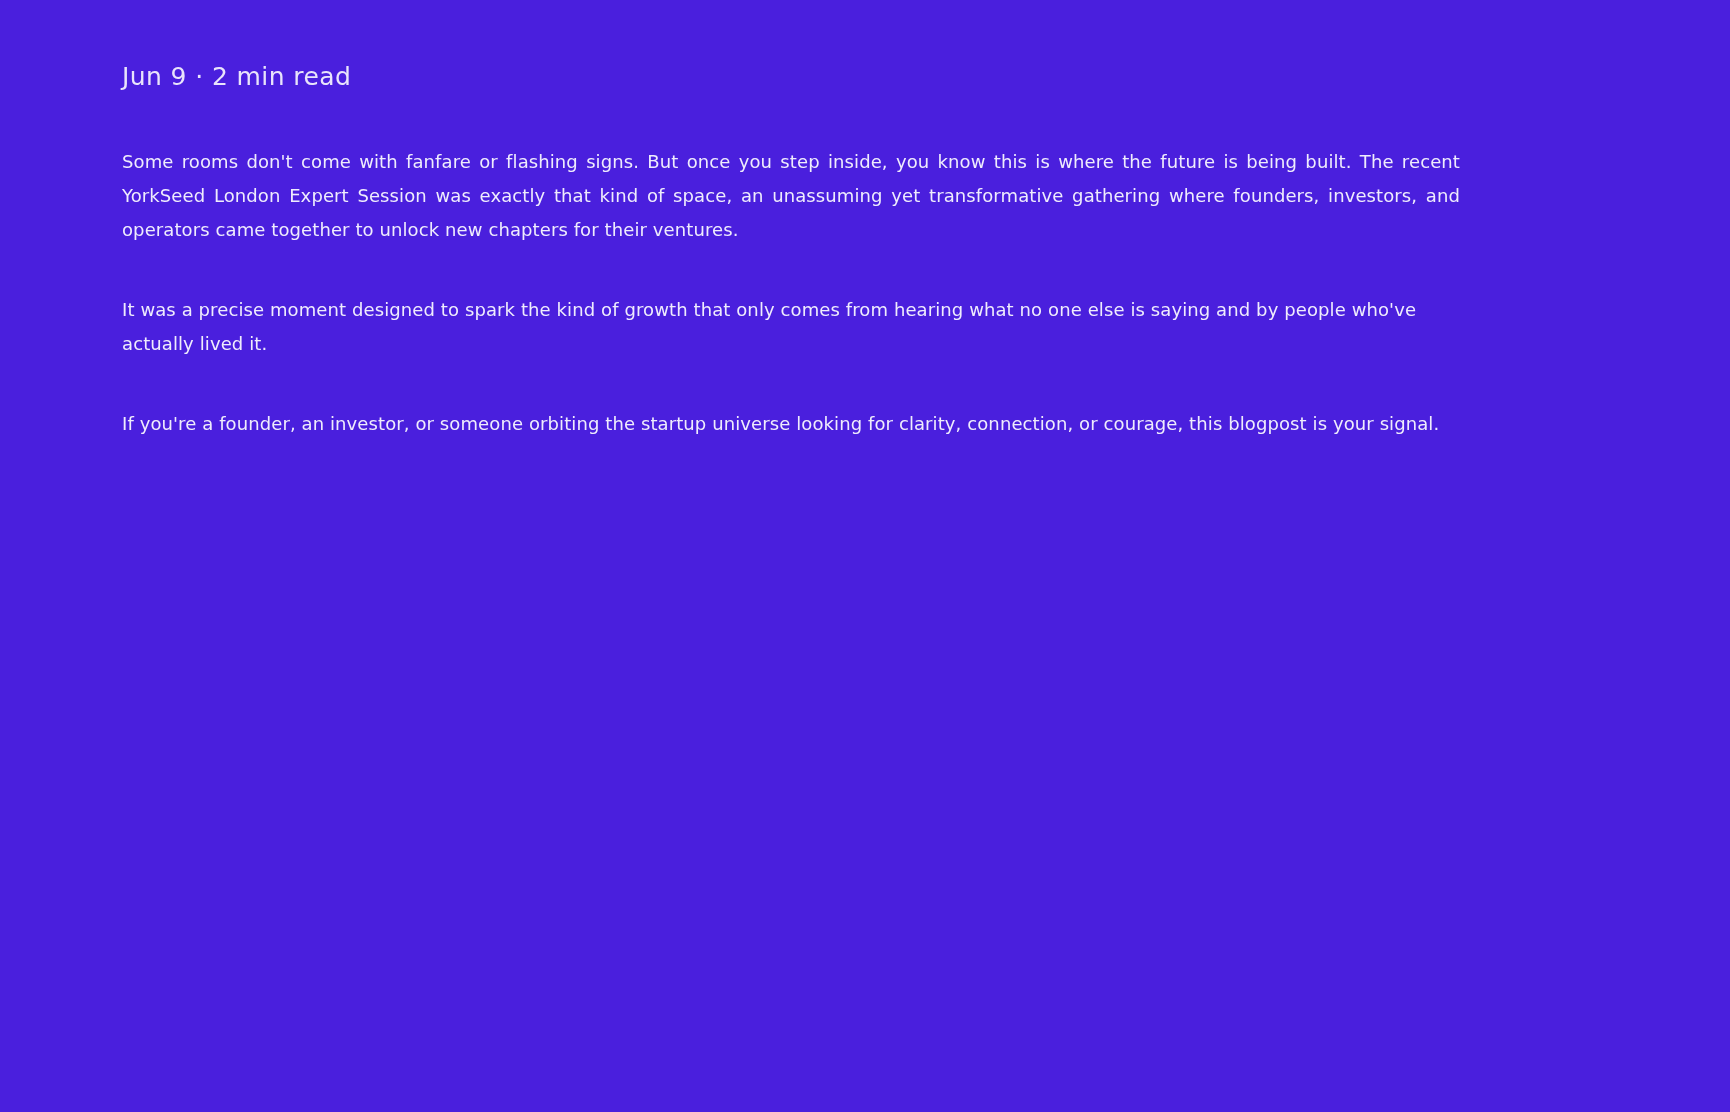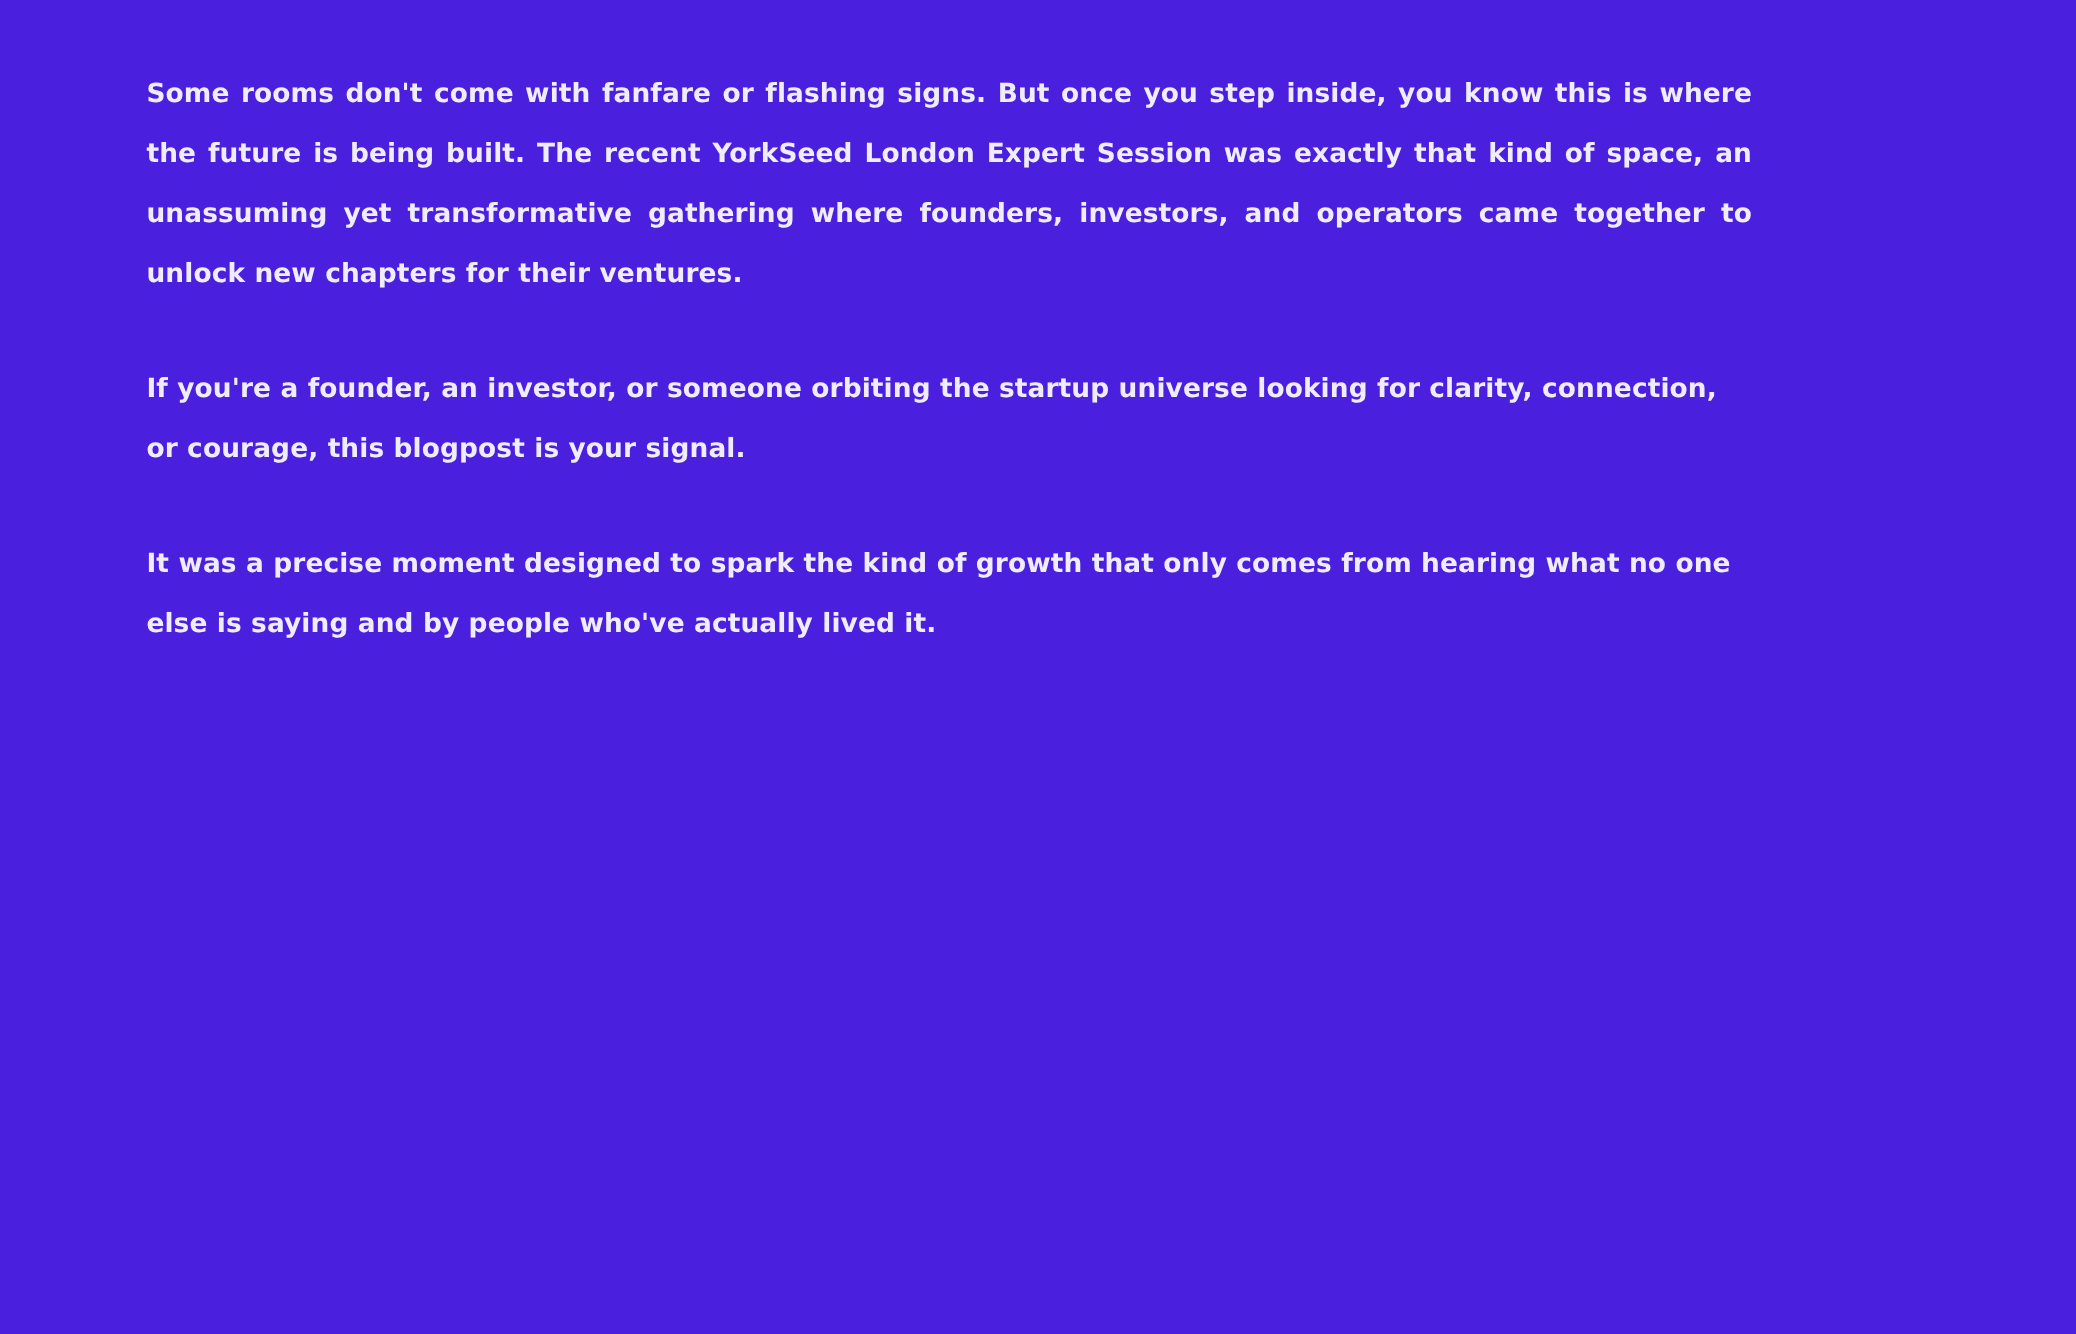--- a/index.html
+++ b/index.html
@@ -52,45 +52,46 @@
     width: 1430px;
   }
 
   .post-body {
     margin-top: 54px;
     width: 1338px;
   }
 
   .post-para {
     font-family: "DejaVu Sans", sans-serif;
-    font-size: 22px;
-    line-height: 50px;
-    font-weight: 700;
+    font-size: 18px;
+    line-height: 34px;
+    font-weight: 400;
     letter-spacing: 0.1px;
     color: #efecfd;
     margin-bottom: 46px;
   }
 
   .post-para:last-child { margin-bottom: 0; }
 
   .post-para.justified {
     text-align: justify;
     text-justify: inter-word;
   }
 
   .post-para.left { text-align: left; }
 </style>
 </head>
 <body style="background: rgb(74, 31, 221);">
 
 <div class="article" style="background: rgb(74, 31, 221);">
   <div class="article-inner">
 
+    <div class="post-meta" style="color: rgb(233, 228, 251);">Jun 9 · 2 min read</div>
 
 
     <div class="post-body">
       <p class="post-para justified" style="color: rgb(239, 236, 253);">Some rooms don't come with fanfare or flashing signs. But once you step inside, you know this is where the future is being built. The recent YorkSeed London Expert Session was exactly that kind of space, an unassuming yet transformative gathering where founders, investors, and operators came together to unlock new chapters for their ventures.</p>
+      <p class="post-para left" style="color: rgb(239, 236, 253);">It was a precise moment designed to spark the kind of growth that only comes from hearing what no one else is saying and by people who've actually lived it.</p>
       <p class="post-para left" style="color: rgb(239, 236, 253);">If you're a founder, an investor, or someone orbiting the startup universe looking for clarity, connection, or courage, this blogpost is your signal.</p>
-      <p class="post-para left" style="color: rgb(239, 236, 253);">It was a precise moment designed to spark the kind of growth that only comes from hearing what no one else is saying and by people who've actually lived it.</p>
     </div>
 
   </div>
 </div>
 
 </body></html>

